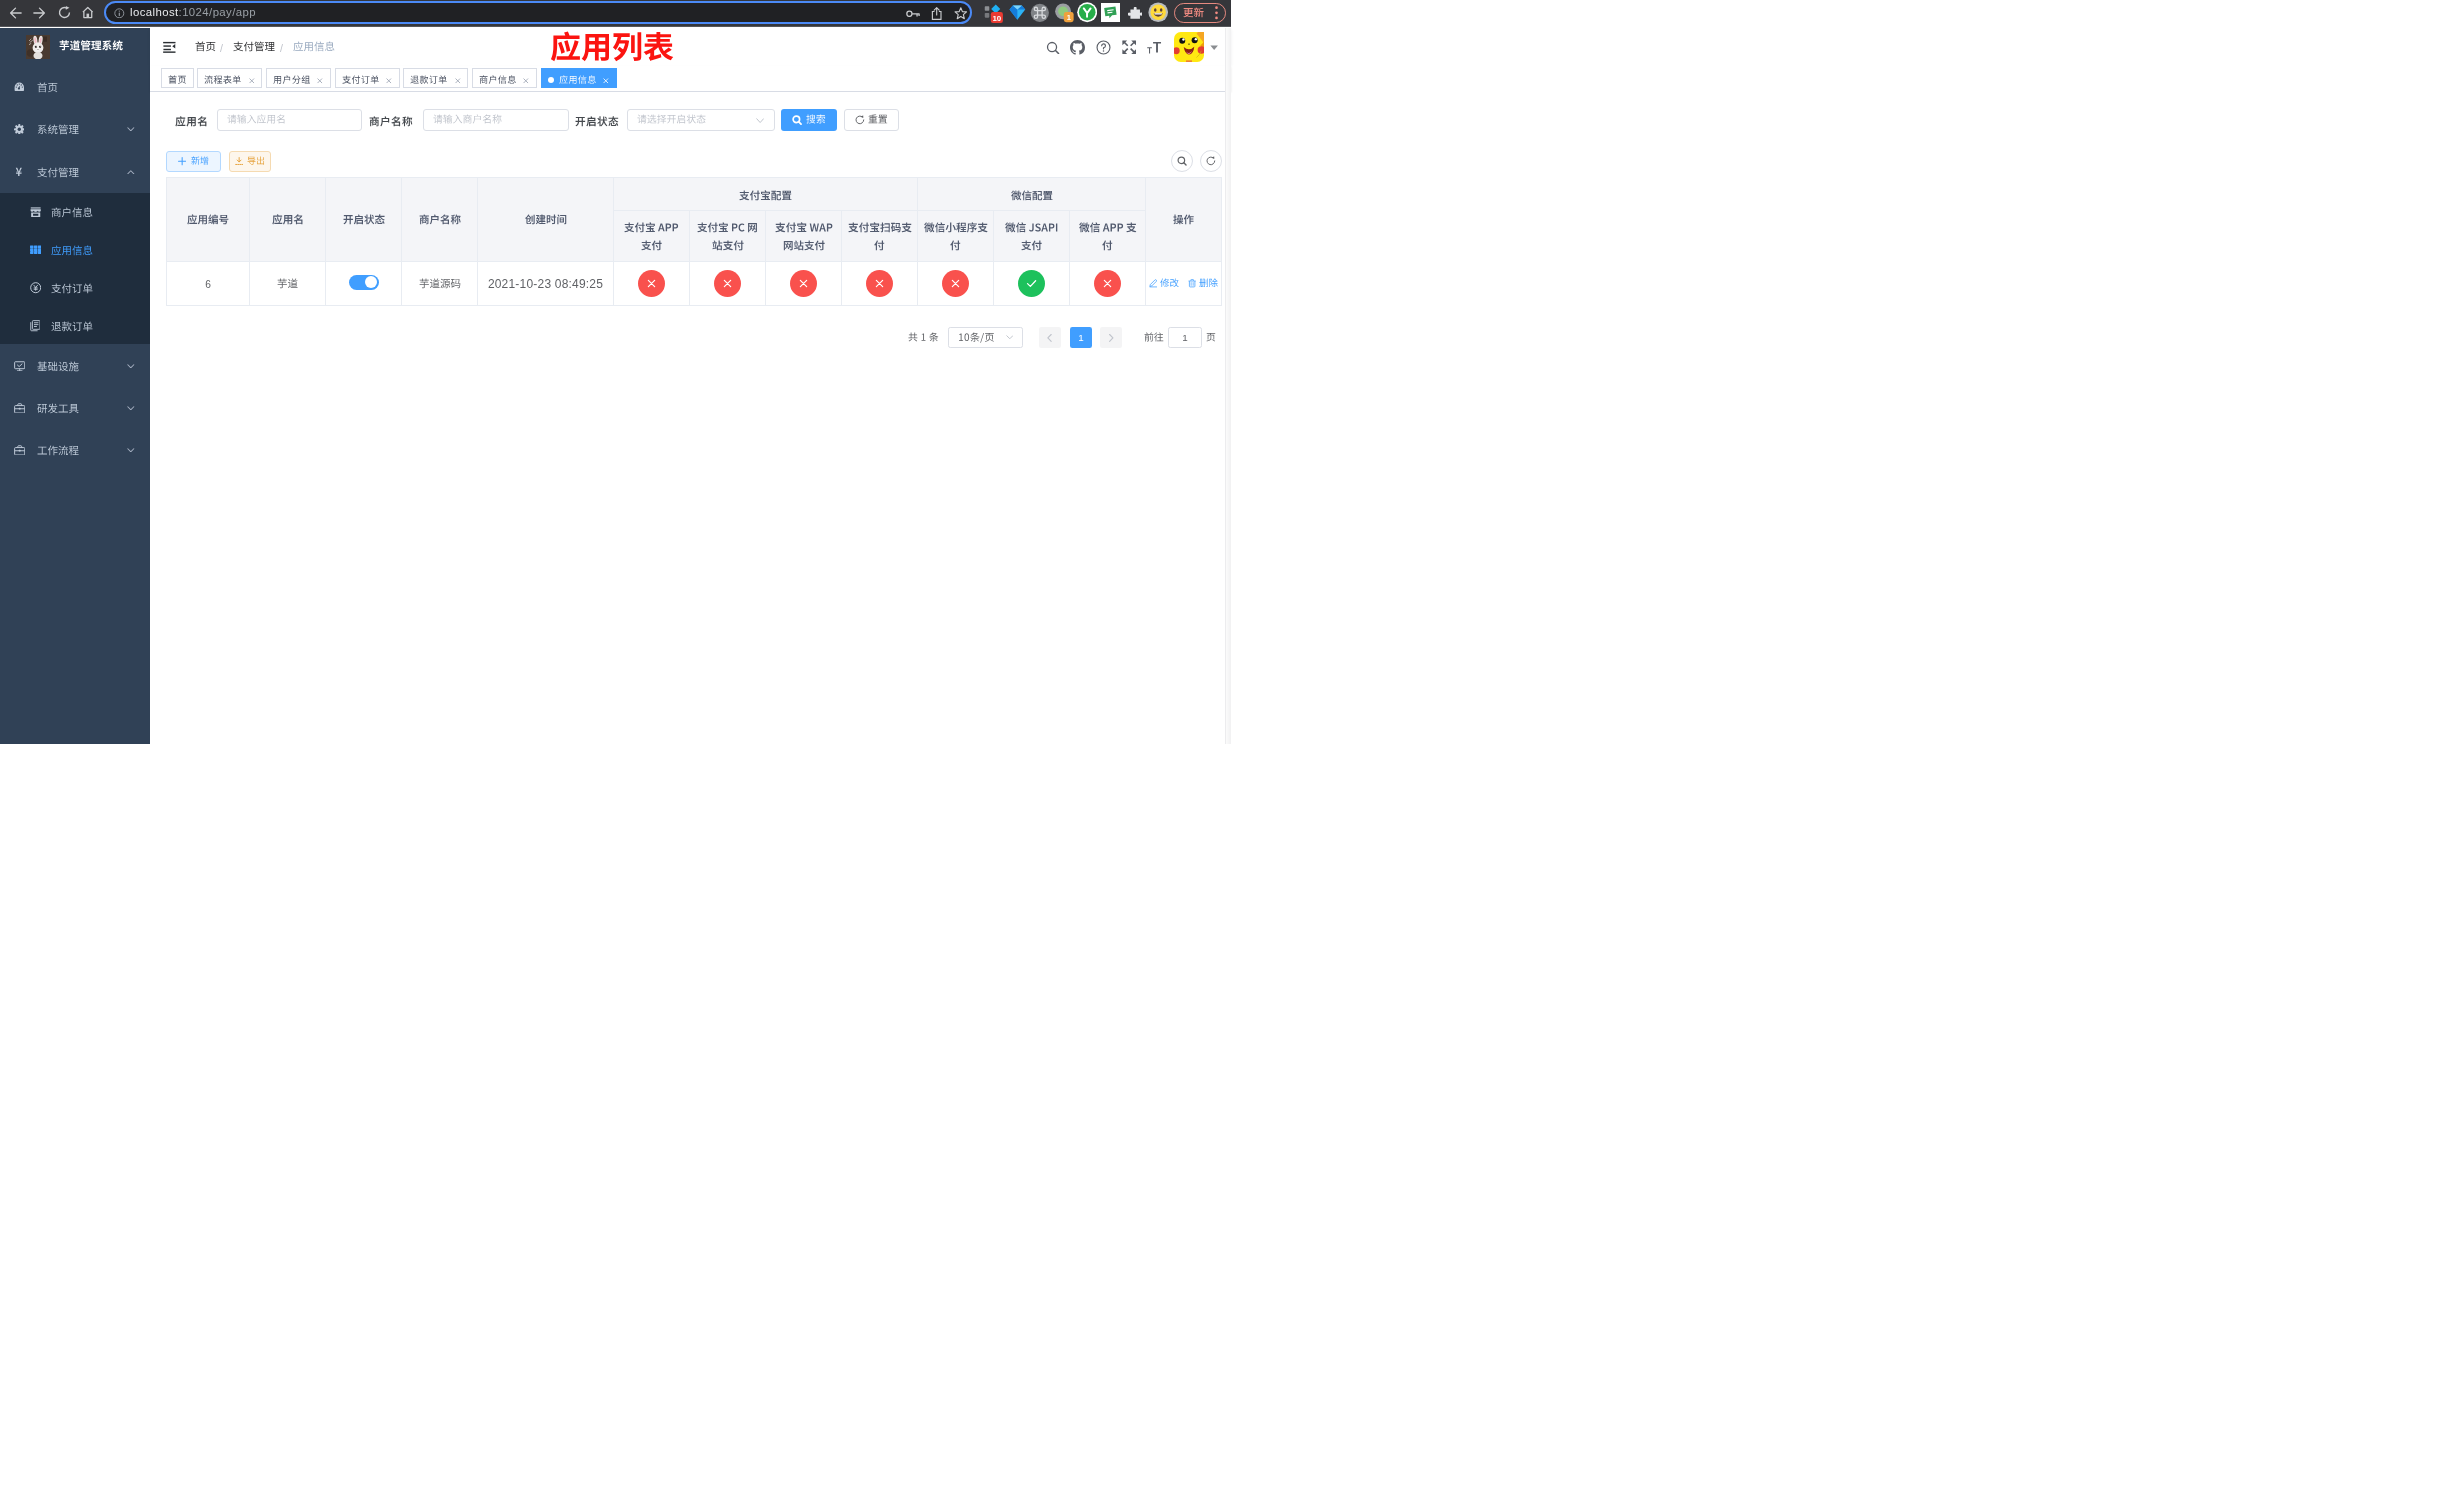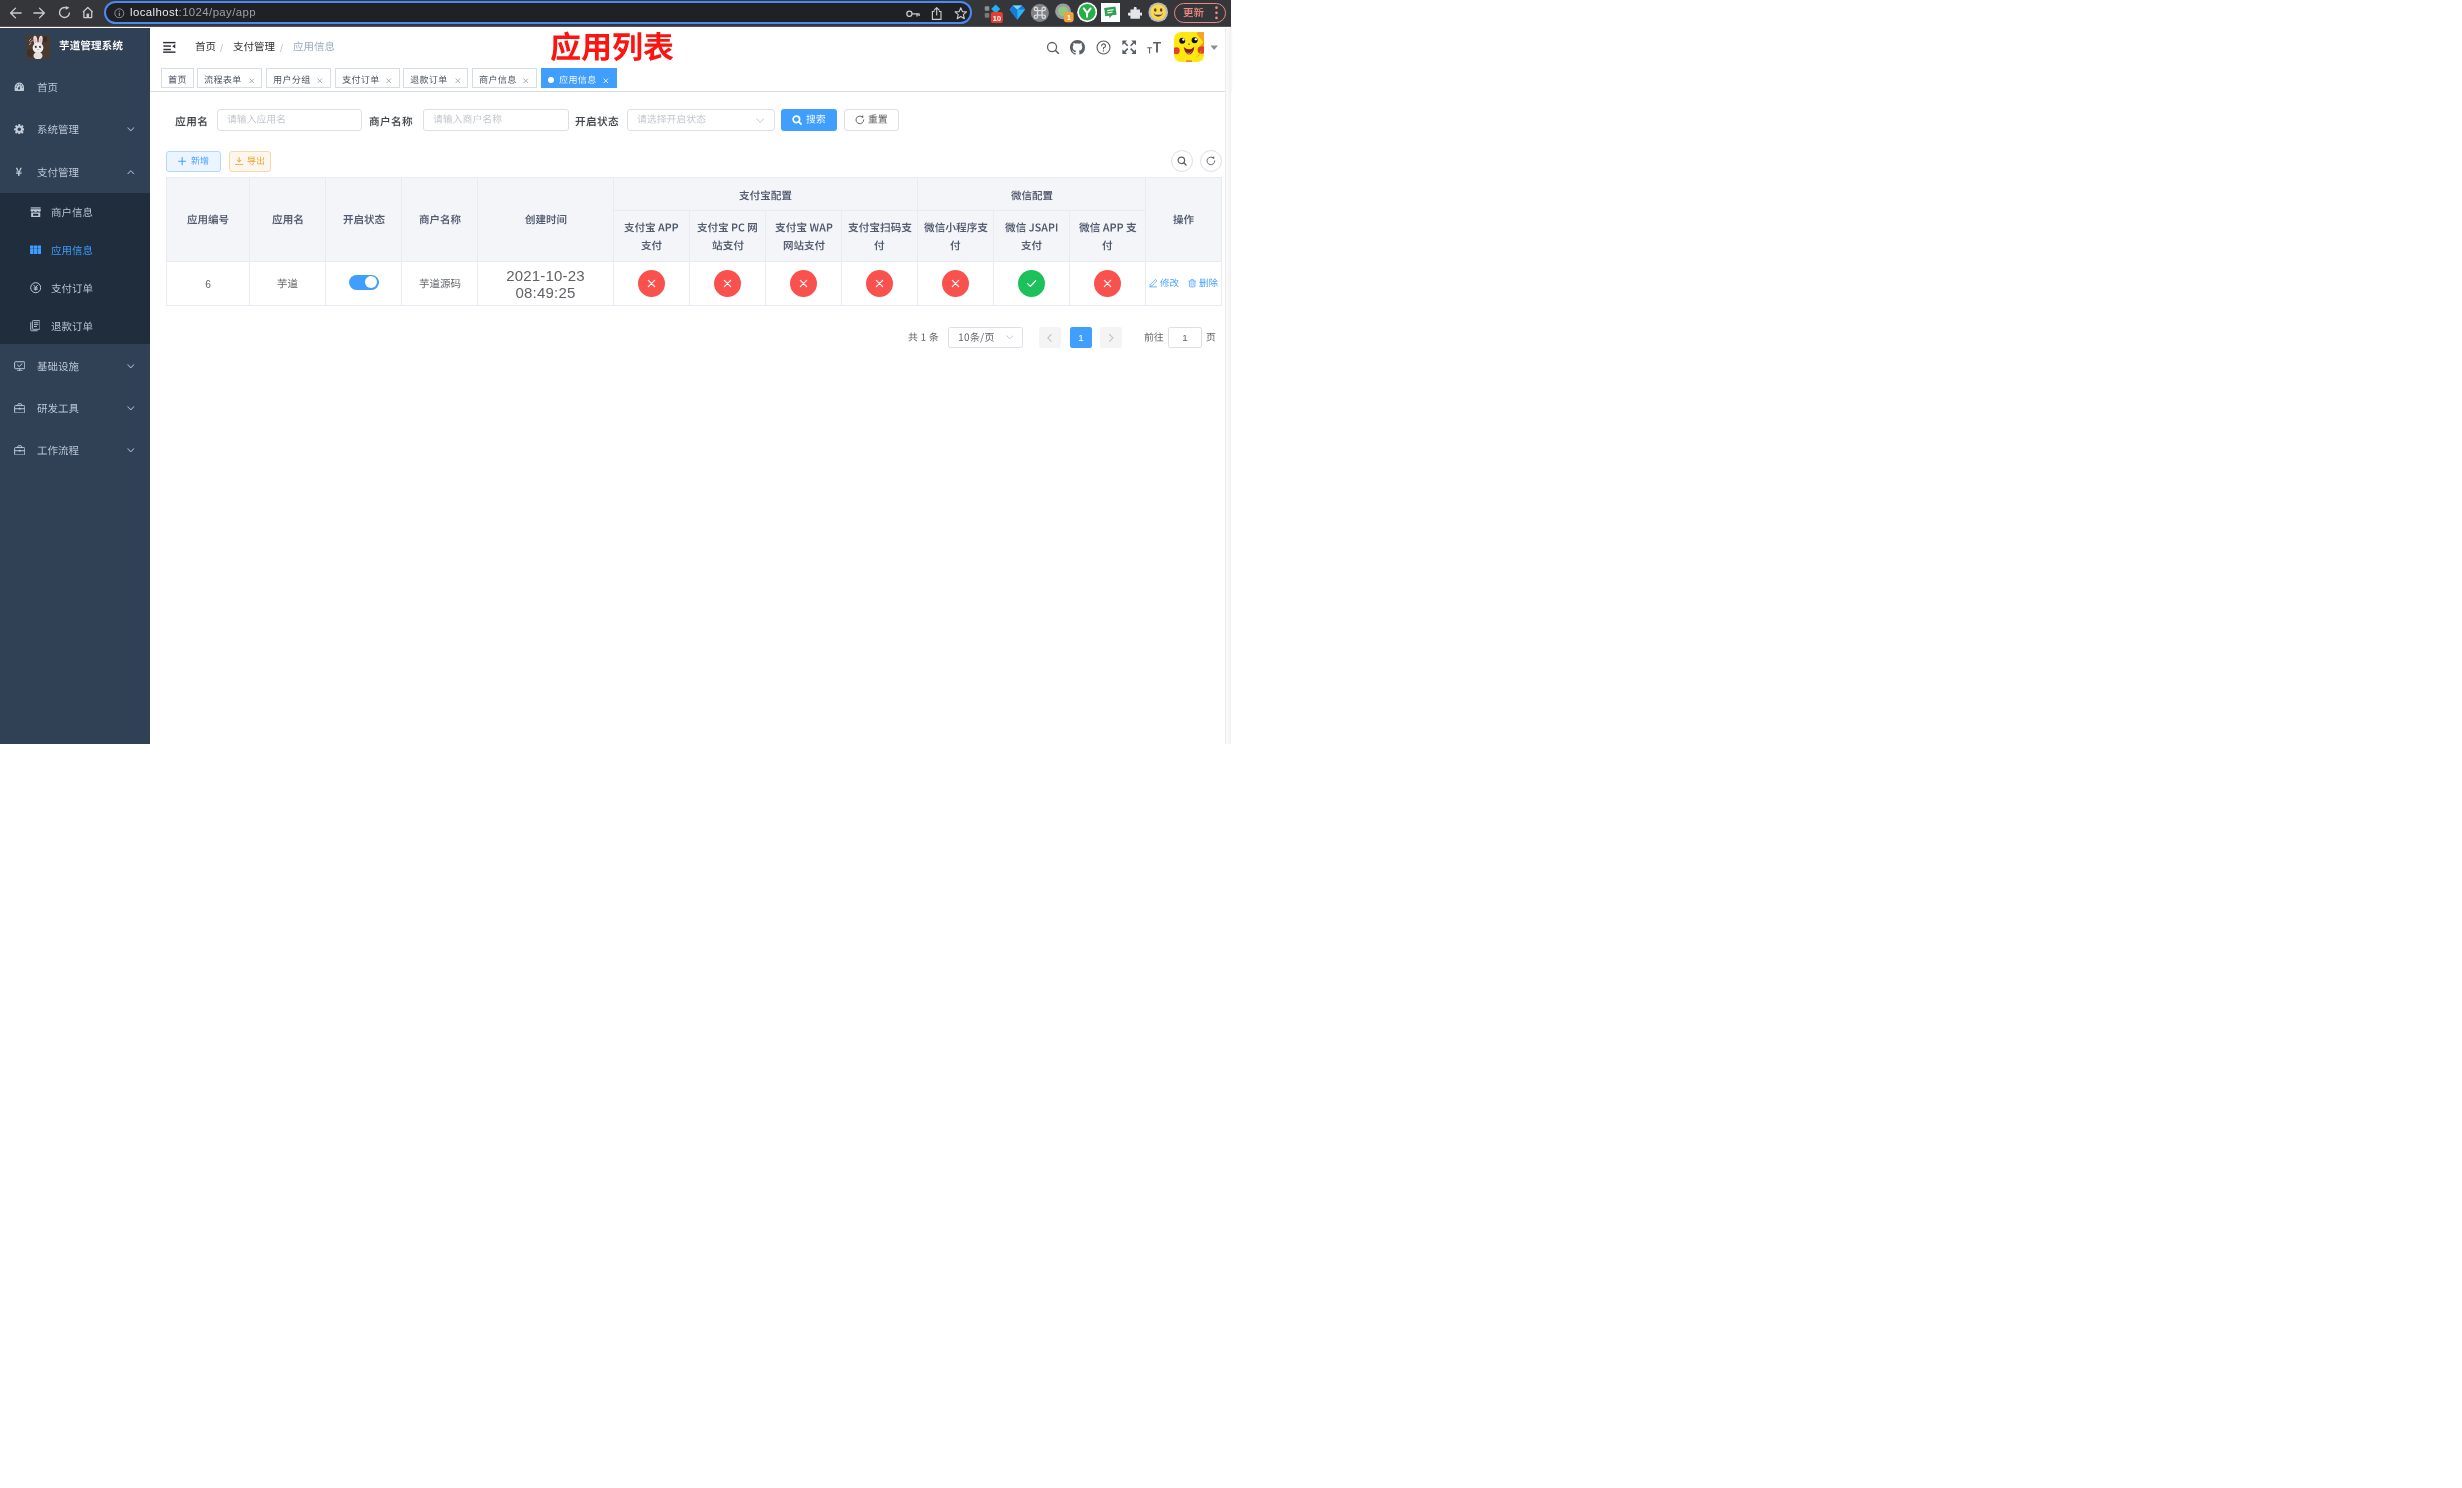--- a/index.html
+++ b/index.html
@@ -715,21 +715,21 @@
                 </div>
               </td>
               <td><div style="display:inline-block;width:30px;height:15px;border-radius:7.6px;background:#409eff;position:relative"><span style="position:absolute;right:1.5px;top:1.5px;width:12px;height:12px;border-radius:50%;background:#fff"></span></div></td>
               <td>
                 <div style="display:flex;justify-content:center;padding-top:1.9px">
                   <svg width="42" height="13" viewBox="0 0 56 17" style="display:block">
                     <path fill="#606266" d="M0.9 2L13.1 2L13.1 3L0.9 3ZM1.9 4.8L12.2 4.8L12.2 5.8L1.9 5.8ZM0.8 7.9L13.2 7.9L13.2 8.9L0.8 8.9ZM4.1 0.6L5.1 0.6L5.1 4.3L4.1 4.3ZM8.8 0.6L9.8 0.6L9.8 4.3L8.8 4.3ZM6.5 5.1L7.6 5.1L7.6 12.1Q7.6 12.6 7.4 12.8Q7.3 13.1 6.9 13.2Q6.5 13.3 5.9 13.4Q5.2 13.4 4.3 13.4Q4.2 13.2 4.2 13Q4.1 12.9 4 12.7Q3.9 12.5 3.9 12.3Q4.4 12.3 4.9 12.4Q5.3 12.4 5.7 12.4Q6 12.4 6.2 12.4Q6.4 12.3 6.5 12.3Q6.5 12.2 6.5 12ZM18.4 2.4L27.3 2.4L27.3 3.3L18.4 3.3ZM22.2 2.8L23.4 2.9Q23.2 3.4 23 4Q22.7 4.5 22.5 4.9L21.7 4.7Q21.8 4.3 22 3.8Q22.1 3.2 22.2 2.8ZM24.6 0.6L25.7 0.9Q25.3 1.4 25 1.9Q24.6 2.5 24.3 2.8L23.5 2.6Q23.7 2.3 23.9 1.9Q24.1 1.6 24.3 1.2Q24.5 0.9 24.6 0.6ZM19.8 0.9L20.7 0.5Q21 0.9 21.3 1.3Q21.6 1.7 21.7 2.1L20.8 2.5Q20.6 2.2 20.4 1.7Q20.1 1.3 19.8 0.9ZM17.7 5.6L17.7 11.1L16.7 11.1L16.7 6.5L14.7 6.5L14.7 5.6ZM14.9 1.6L15.7 1.1Q16.1 1.4 16.5 1.8Q16.9 2.3 17.2 2.7Q17.6 3.1 17.8 3.4L16.9 4Q16.7 3.6 16.4 3.2Q16 2.8 15.7 2.4Q15.3 2 14.9 1.6ZM17.2 10.8Q17.5 10.8 17.9 11Q18.2 11.3 18.8 11.6Q19.4 12 20.3 12.1Q21.2 12.2 22.4 12.2Q23.2 12.2 24.1 12.2Q25 12.1 25.9 12.1Q26.8 12 27.5 11.9Q27.4 12.1 27.3 12.3Q27.3 12.4 27.2 12.6Q27.2 12.8 27.2 13Q26.8 13 26.2 13Q25.6 13 24.9 13.1Q24.2 13.1 23.5 13.1Q22.9 13.1 22.4 13.1Q21.1 13.1 20.2 13Q19.3 12.8 18.5 12.4Q18.1 12.2 17.8 11.9Q17.4 11.7 17.2 11.7Q16.9 11.7 16.6 11.9Q16.3 12.1 16 12.5Q15.6 12.8 15.2 13.3L14.6 12.4Q15.3 11.7 16 11.3Q16.6 10.8 17.2 10.8ZM20.4 7.2L20.4 8.3L25.1 8.3L25.1 7.2ZM20.4 9.1L20.4 10.3L25.1 10.3L25.1 9.1ZM20.4 5.3L20.4 6.4L25.1 6.4L25.1 5.3ZM19.4 4.5L26.1 4.5L26.1 11.1L19.4 11.1ZM33.1 1.2L41.3 1.2L41.3 2.2L33.1 2.2ZM32.7 1.2L33.8 1.2L33.8 5.1Q33.8 6 33.7 7.1Q33.6 8.2 33.4 9.3Q33.2 10.4 32.9 11.4Q32.5 12.5 31.9 13.4Q31.8 13.3 31.6 13.2Q31.5 13.1 31.3 13Q31.1 12.9 31 12.8Q31.6 12 31.9 11Q32.3 10 32.5 9Q32.6 7.9 32.7 7Q32.7 6 32.7 5.1ZM35.5 6.6L35.5 7.9L39.8 7.9L39.8 6.6ZM35.5 4.6L35.5 5.8L39.8 5.8L39.8 4.6ZM34.6 3.8L40.8 3.8L40.8 8.7L34.6 8.7ZM35.1 9.4L36 9.7Q35.8 10.2 35.5 10.8Q35.2 11.3 34.9 11.8Q34.5 12.2 34.2 12.6Q34.1 12.5 34 12.4Q33.8 12.3 33.7 12.2Q33.5 12.1 33.4 12.1Q33.9 11.5 34.3 10.8Q34.8 10.2 35.1 9.4ZM39 9.7L39.9 9.3Q40.2 9.8 40.5 10.3Q40.8 10.8 41.1 11.2Q41.4 11.7 41.5 12L40.6 12.5Q40.4 12.1 40.2 11.6Q39.9 11.2 39.6 10.6Q39.3 10.1 39 9.7ZM37.1 2.4L38.3 2.6Q38.1 3.1 37.8 3.6Q37.6 4 37.4 4.4L36.6 4.1Q36.7 3.7 36.9 3.3Q37 2.8 37.1 2.4ZM37.1 8.3L38.1 8.3L38.1 12.3Q38.1 12.7 38 12.9Q37.9 13.2 37.6 13.3Q37.3 13.4 36.9 13.4Q36.4 13.4 35.7 13.4Q35.7 13.2 35.6 13Q35.5 12.7 35.4 12.5Q35.9 12.5 36.3 12.5Q36.7 12.5 36.9 12.5Q37.1 12.5 37.1 12.3ZM29.2 1.4L29.8 0.7Q30.2 0.9 30.7 1.2Q31.1 1.5 31.5 1.7Q31.9 2 32.2 2.2L31.5 3Q31.3 2.8 30.9 2.6Q30.5 2.3 30 2Q29.6 1.7 29.2 1.4ZM28.5 5.2L29.1 4.5Q29.5 4.7 30 4.9Q30.4 5.2 30.8 5.4Q31.2 5.7 31.5 5.9L30.9 6.7Q30.6 6.5 30.2 6.3Q29.8 6 29.4 5.7Q28.9 5.4 28.5 5.2ZM28.8 12.7Q29.1 12.1 29.5 11.3Q29.9 10.6 30.3 9.8Q30.6 8.9 31 8.1L31.8 8.7Q31.5 9.4 31.2 10.2Q30.8 11 30.5 11.8Q30.1 12.6 29.8 13.2ZM54.1 6.7L55.2 6.7Q55.2 6.7 55.2 6.8Q55.2 6.9 55.1 7Q55.1 7.1 55.1 7.2Q55 9.1 54.8 10.2Q54.6 11.4 54.4 12Q54.2 12.7 54 12.9Q53.8 13.1 53.6 13.2Q53.3 13.3 53 13.4Q52.8 13.4 52.3 13.4Q51.9 13.4 51.3 13.3Q51.3 13.1 51.3 12.9Q51.2 12.6 51.1 12.4Q51.6 12.4 52 12.4Q52.4 12.4 52.6 12.4Q52.8 12.5 52.9 12.4Q53 12.4 53.1 12.3Q53.3 12.1 53.5 11.5Q53.7 10.9 53.8 9.8Q54 8.7 54.1 6.9ZM48.2 1.4L53.4 1.4L53.4 2.3L48.2 2.3ZM48.9 3.2L49.9 3.3Q49.8 4 49.7 4.8Q49.6 5.6 49.6 6.3Q49.5 7.1 49.4 7.6L48.4 7.6Q48.5 7 48.6 6.3Q48.7 5.5 48.8 4.7Q48.8 3.9 48.9 3.2ZM48.7 6.7L54.4 6.7L54.4 7.6L48.7 7.6ZM47.7 9.5L53.1 9.5L53.1 10.4L47.7 10.4ZM53 1.4L53.1 1.4L53.2 1.3L54 1.4Q53.9 2 53.9 2.8Q53.8 3.5 53.7 4.3Q53.6 5.1 53.5 5.9Q53.4 6.7 53.3 7.4L52.3 7.3Q52.4 6.6 52.5 5.8Q52.6 5 52.7 4.2Q52.8 3.4 52.9 2.7Q52.9 2 53 1.5ZM42.7 1.3L47.5 1.3L47.5 2.3L42.7 2.3ZM44.1 5.6L47.1 5.6L47.1 11.7L44.1 11.7L44.1 10.7L46.2 10.7L46.2 6.6L44.1 6.6ZM44.5 1.8L45.5 2Q45.2 3.3 44.9 4.6Q44.5 5.8 44 6.9Q43.5 8 42.9 8.9Q42.9 8.7 42.8 8.5Q42.7 8.3 42.6 8.1Q42.5 7.9 42.4 7.7Q43.2 6.6 43.7 5.1Q44.2 3.5 44.5 1.8ZM43.6 5.6L44.5 5.6L44.5 12.8L43.6 12.8Z"></path>
                   </svg>
                 </div>
               </td>
-              <td><span style="font-size:15px;color:#606266;letter-spacing:0.2px">2021-10-23 08:49:25</span></td>
+              <td><span style="font-size:12px;color:#606266;letter-spacing:0.2px">2021-10-23 08:49:25</span></td>
               <td>
                 <div style="display:flex;justify-content:center">
                   <svg width="27" height="27" viewBox="0 0 36 36">
                     <circle cx="18.0" cy="18.0" r="18.0" fill="#f9514d"></circle>
 <path stroke="#fff" stroke-width="1.6" stroke-linecap="round" d="M13.8 13.8 L22.2 22.2 M22.2 13.8 L13.8 22.2"></path>
                   </svg>
                 </div>
               </td>
               <td>
                 <div style="display:flex;justify-content:center">

